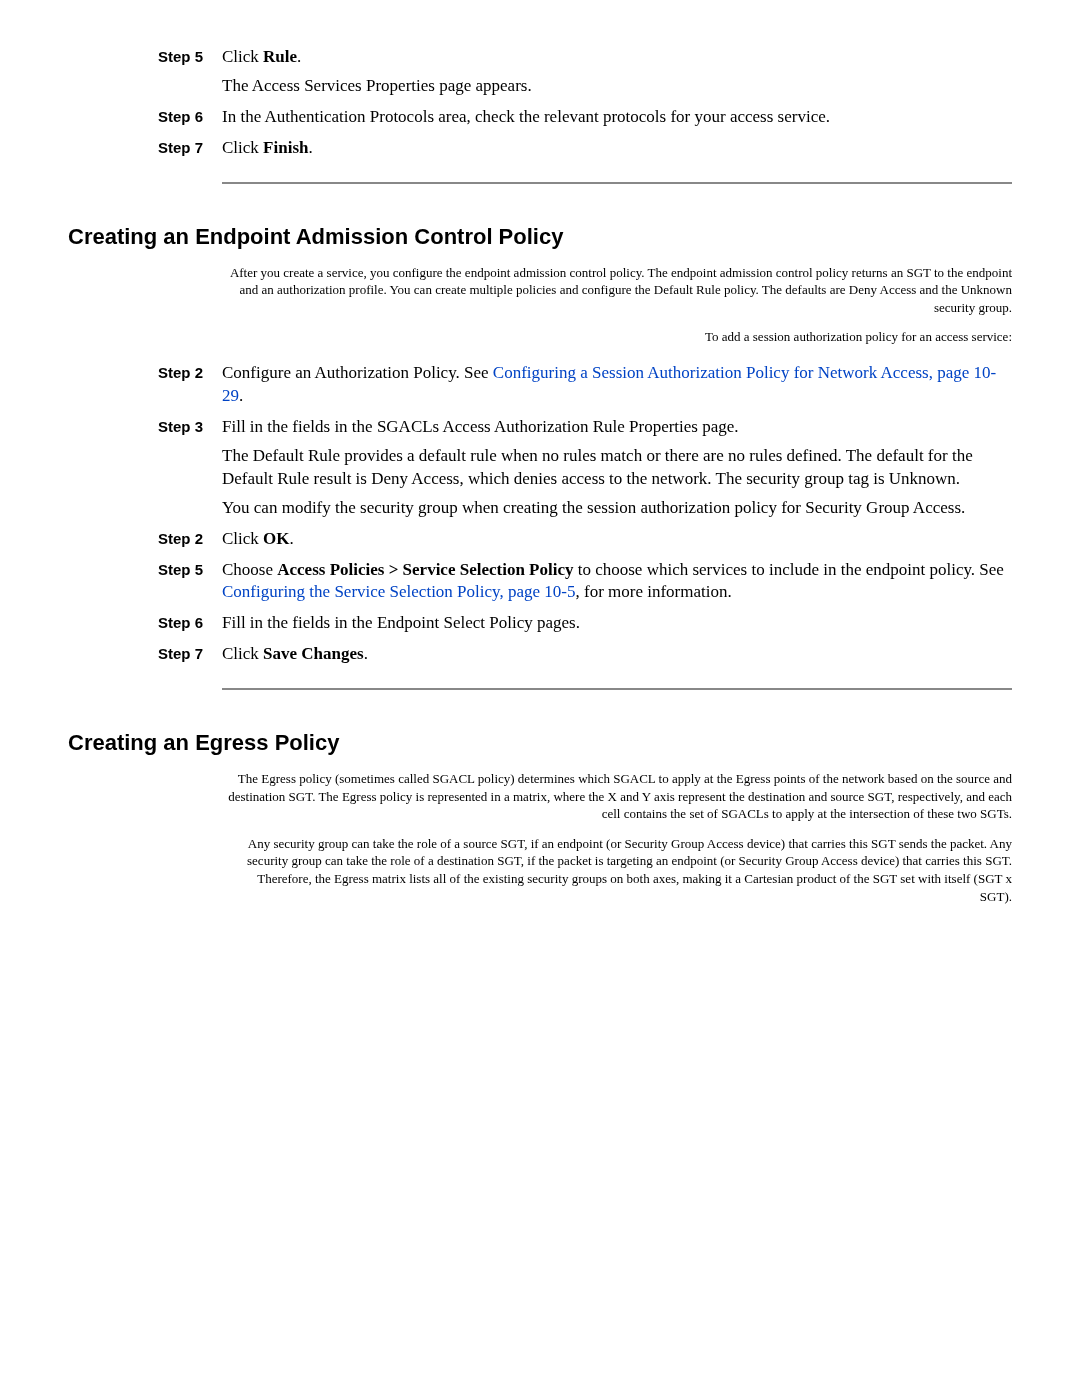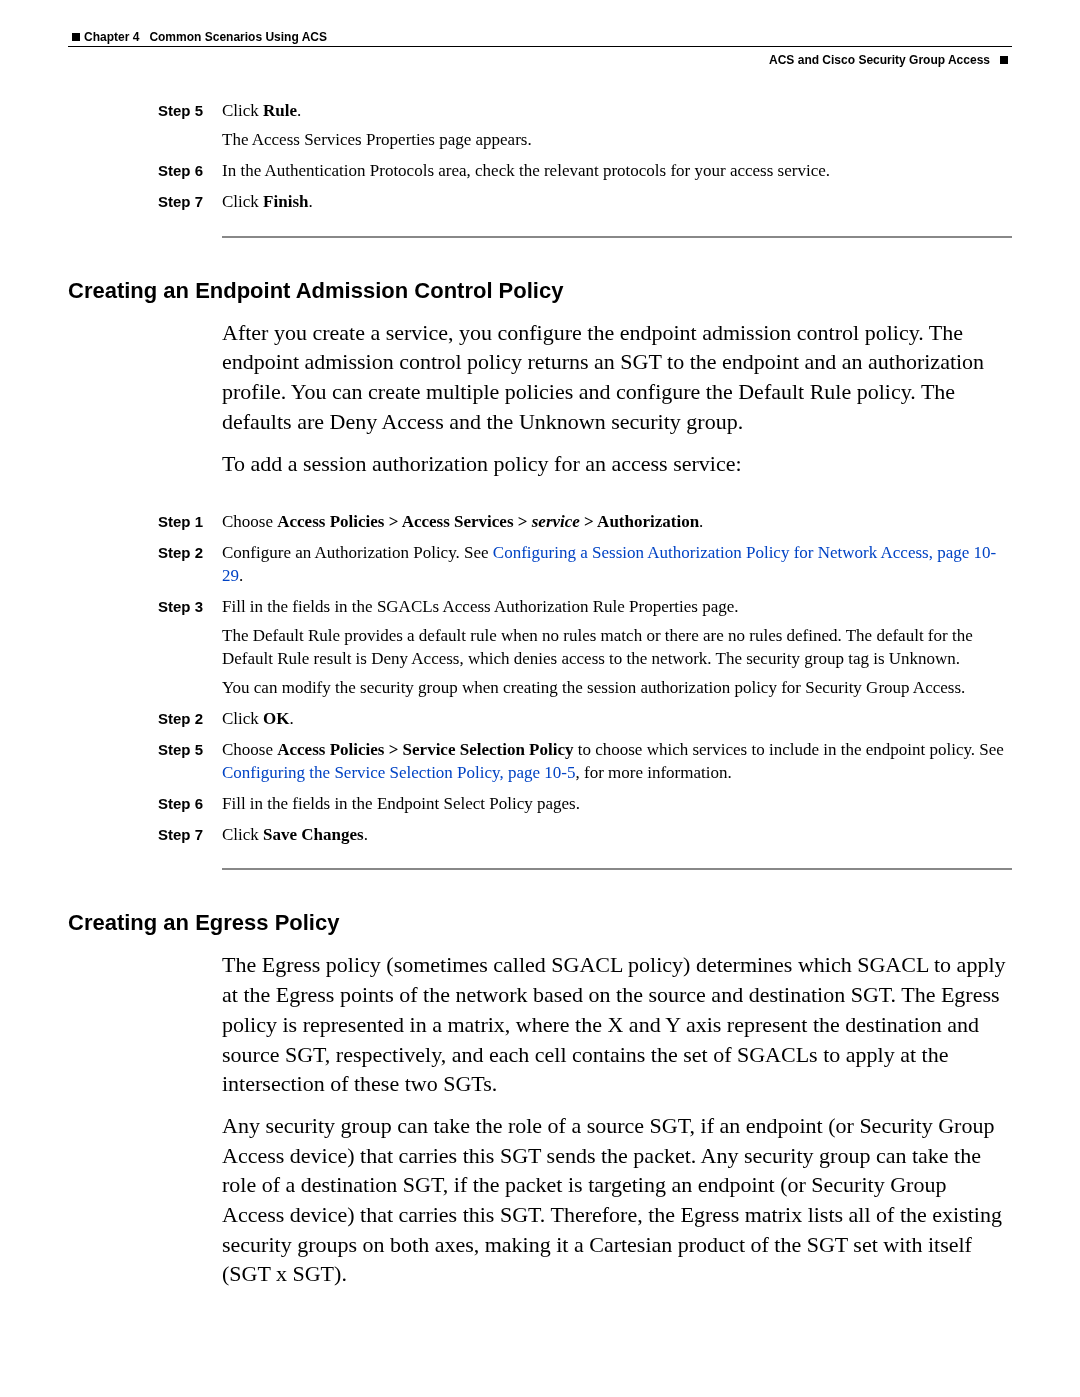--- a/index.html
+++ b/index.html
@@ -37,21 +37,21 @@
     height: 8px;
     background: #000;
     margin: 0 4px;
   }
   .hr {
     border-top: 1px solid #000;
     margin: 2px 0 2px 0;
   }
   .steps {
     margin-left: 90px;
-    margin-top: 33px;
+    margin-top: 16px;
   }
   .step-row {
     display: flex;
     margin-bottom: 2px;
   }
   .step-label {
     font-family: Arial, Helvetica, sans-serif;
     font-weight: bold;
     font-size: 15px;
     width: 64px;
@@ -73,49 +73,38 @@
     margin-bottom: 40px;
   }
   h2.section {
     font-family: Arial, Helvetica, sans-serif;
     font-weight: bold;
     font-size: 22px;
     margin: 30px 0 14px 0;
   }
   .body-text {
     margin-left: 154px;
-    font-size: 22px;
+    font-size: 13px;
     line-height: 1.35;
+    text-align: right;
   }
   .body-text p {
     margin: 0 0 12px 0;
   }
   .link {
     color: #0043c5;
   }
   .bold { font-weight: bold; }
   .italic { font-style: italic; }
 </style>
 </head>
 <body>
 
 <div class="page">
 
-  <div class="header">
-    <div class="header-left">
-      <span class="sq"></span>
-      <span>Chapter 4</span>&nbsp;&nbsp;&nbsp;
-      <span>Common Scenarios Using ACS</span>
-    </div>
-    <div class="hr"></div>
-    <div class="header-right">
-      <span>ACS and Cisco Security Group Access</span>
-      <span class="sq" style="margin-left:10px;"></span>
-    </div>
-  </div>
 
   <div class="steps" id="stepsA">
       <div class="step-row">
         <div class="step-label">Step 5</div>
         <div class="step-body">
           <p>Click <span class="bold">Rule</span>.</p>
           <p>The Access Services Properties page appears.</p>
         </div>
       </div>
       <div class="step-row">
@@ -132,26 +121,20 @@
       </div>
     </div>
   <div class="section-divider"></div>
 
   <h2 class="section">Creating an Endpoint Admission Control Policy</h2>
   <div class="body-text" id="sec1paras">
       <p>After you create a service, you configure the endpoint admission control policy. The endpoint admission control policy returns an SGT to the endpoint and an authorization profile. You can create multiple policies and configure the Default Rule policy. The defaults are Deny Access and the Unknown security group.</p>
       <p>To add a session authorization policy for an access service:</p>
     </div>
   <div class="steps" id="stepsB">
-      <div class="step-row">
-        <div class="step-label">Step 1</div>
-        <div class="step-body">
-          <p>Choose <span class="bold">Access Policies &gt; Access Services &gt; </span><span class="bold italic">service</span><span class="bold"> &gt; Authorization</span>.</p>
-        </div>
-      </div>
       <div class="step-row">
         <div class="step-label">Step 2</div>
         <div class="step-body">
           <p>Configure an Authorization Policy. See <span class="link">Configuring a Session Authorization Policy for Network Access, page 10-29</span>.</p>
         </div>
       </div>
       <div class="step-row">
         <div class="step-label">Step 3</div>
         <div class="step-body">
           <p>Fill in the fields in the SGACLs Access Authorization Rule Properties page.</p>

